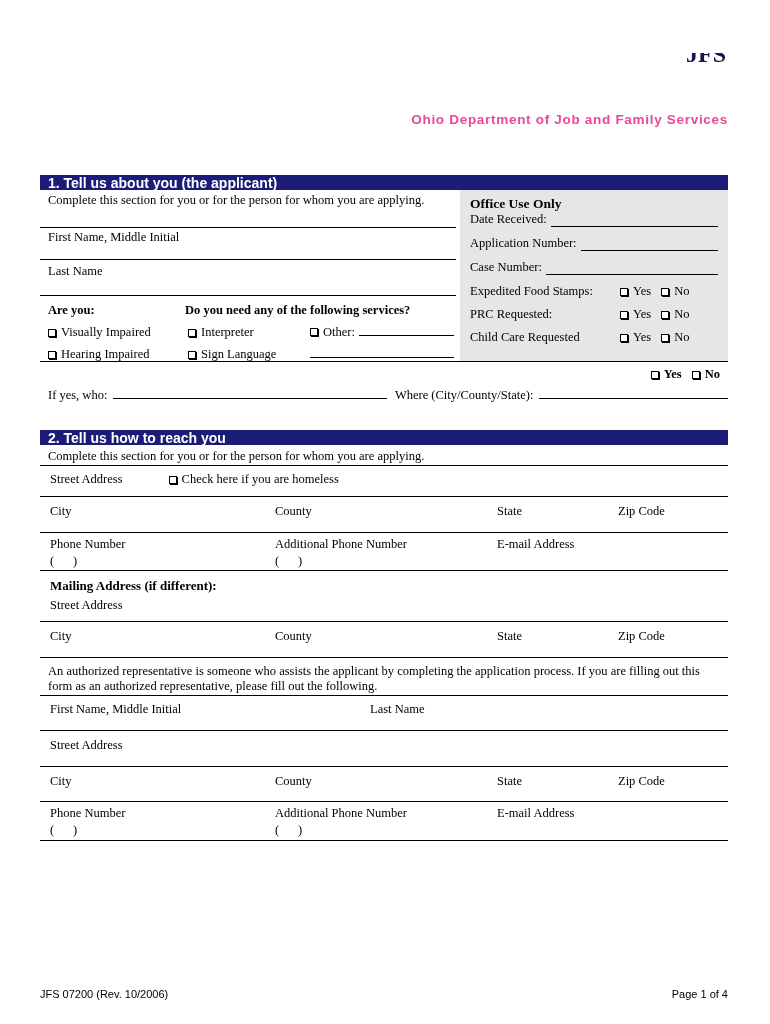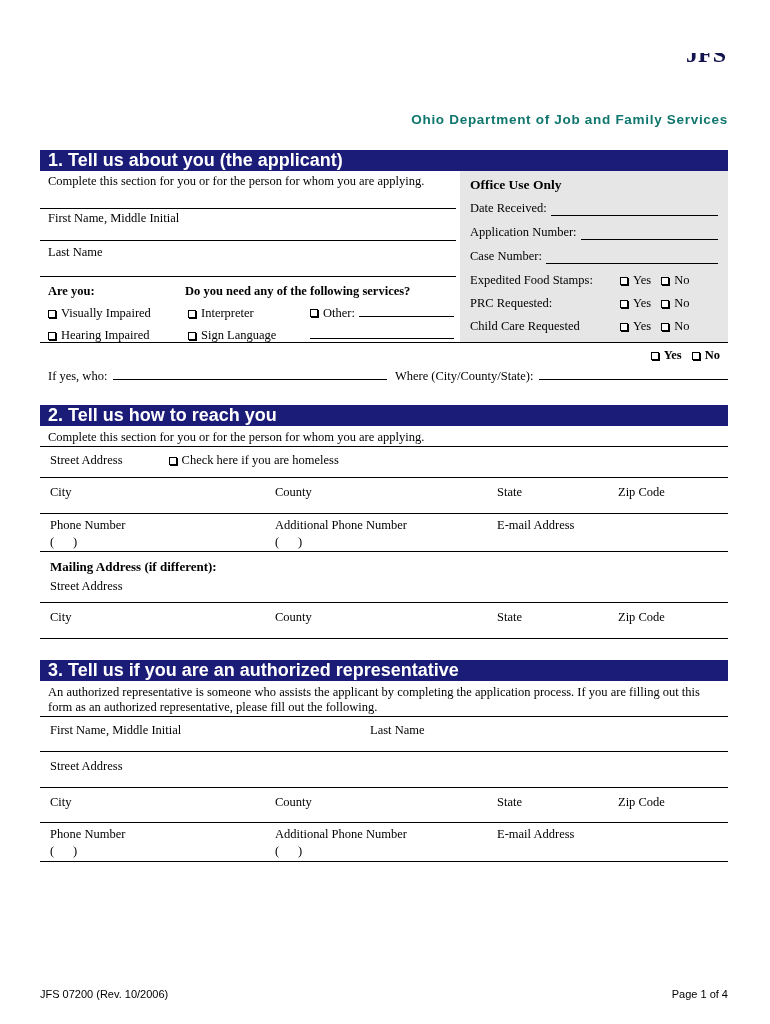--- a/index.html
+++ b/index.html
@@ -1,47 +1,47 @@
 <!DOCTYPE html>
 <html><head>
 <meta charset="utf-8">
 <style>
   * { box-sizing: border-box; margin: 0; padding: 0; }
   body { background:#fff; font-family:"Liberation Serif", serif; color:#000; }
   .page { position:relative; width:770px; height:1024px; background:#fff; overflow:hidden; }
   .abs { position:absolute; }
   .sec { left:40px; width:688px; }
   .bar { background:#1b1b78; color:#fff; font-family:"Liberation Sans", sans-serif;
-         font-weight:bold; font-size:18px; height:21px; display:flex; align-items:center; padding-left:8px; }
+         font-weight:bold; font-size:14px; height:15px; display:flex; align-items:center; padding-left:8px;margin-top:25px; }
   .lbl { font-size:12.5px; }
   .b { font-weight:bold; }
   .rule-b { border-bottom:1px solid #000; }
 
   
   .corner { right:44px; top:53px; width:100px; height:16px; overflow:hidden; text-align:right; }
   .corner span { display:inline-block; font-weight:bold; font-size:24px; color:#14144f; transform:translateY(-12px); }
   .title-box { left:40px; top:70px; width:688px; height:34px; border:2px solid #1b1b78;
                display:flex; align-items:center; padding-left:12px; background:#fff; }
   .title { color:#1b1b78; font-weight:bold; font-size:17.5px; letter-spacing:0.2px; }
   .title .cap { font-size:23px; }
-  .agency { right:42px; top:112px; color:#0f766e; font-family:"Liberation Sans", sans-serif;
+  .agency { right:42px; top:112px; color:#ec4899; font-family:"Liberation Sans", sans-serif;
             font-weight:bold; font-size:13.5px; letter-spacing:0.7px; }
 
   
   .cb { display:inline-block; width:8px; height:8px; border:1px solid #000; box-shadow:1px 1px 0 #000;
         margin-right:5px; vertical-align:-1px; background:#fff; }
   .yn { white-space:nowrap; font-size:12.5px; }
   .ynlab { margin-right:10px; }
   .ynlab:last-child { margin-right:0; }
 
   
   .s1cols { display:flex; border-bottom:1px solid #000; }
   .s1left { width:416px; margin-right:4px; height:171px; }
   .office { width:268px; height:171px; background:#e6e6e6; padding:6px 10px 0 10px; }
-  .office-title { font-size:13.5px; font-weight:bold; margin-bottom:8px; }
+  .office-title { font-size:13.5px; font-weight:bold; }
   .oline { display:flex; align-items:flex-end; margin-bottom:9px; }
   .fline { flex:1; border-bottom:1px solid #000; height:13px; margin-left:4px; }
   .oyn { display:flex; margin-bottom:8px; align-items:baseline; }
   .oyn .lbl { width:150px; }
   .cbrow { display:flex; padding:5px 0 0 8px; font-size:12.5px; align-items:baseline; }
   .q-row { display:flex; align-items:baseline; padding:5px 8px 0 8px; }
   .ifyes { display:flex; align-items:baseline; padding:4px 0 0 8px; }
 
   
   .g4 { display:grid; grid-template-columns:235px 222px 121px 1fr; }
@@ -177,21 +177,20 @@
     </div>
     <div class="g4 rule-b" style="height:36px; padding-top:4px">
       <div class="pl10"><span class="lbl">City</span><div style="height:14px"></div></div>
       <div><span class="lbl">County</span><div style="height:14px"></div></div>
       <div><span class="lbl">State</span><div style="height:14px"></div></div>
       <div><span class="lbl">Zip Code</span><div style="height:14px"></div></div>
     </div>
   </div>
 
   <div class="abs sec" style="top:660px">
-    <div class="bar">3. Tell us if you are an authorized representative</div>
     <div class="lbl rule-b" style="height:36px; padding:4px 8px 0 8px">An authorized representative is someone who assists the applicant by completing the application process. If you are filling out this form as an authorized representative, please fill out the following.</div>
     <div class="rule-b" style="height:35px; padding-top:3px; display:grid; grid-template-columns:330px 1fr">
       <div class="pl10"><span class="lbl">First Name, Middle Initial</span><div style="height:14px"></div></div>
       <div><span class="lbl">Last Name</span><div style="height:14px"></div></div>
     </div>
     <div class="rule-b" style="height:36px; padding:4px 0 0 10px">
       <span class="lbl">Street Address</span>
       <div style="height:14px"></div>
     </div>
     <div class="g4 rule-b" style="height:35px; padding-top:4px">

